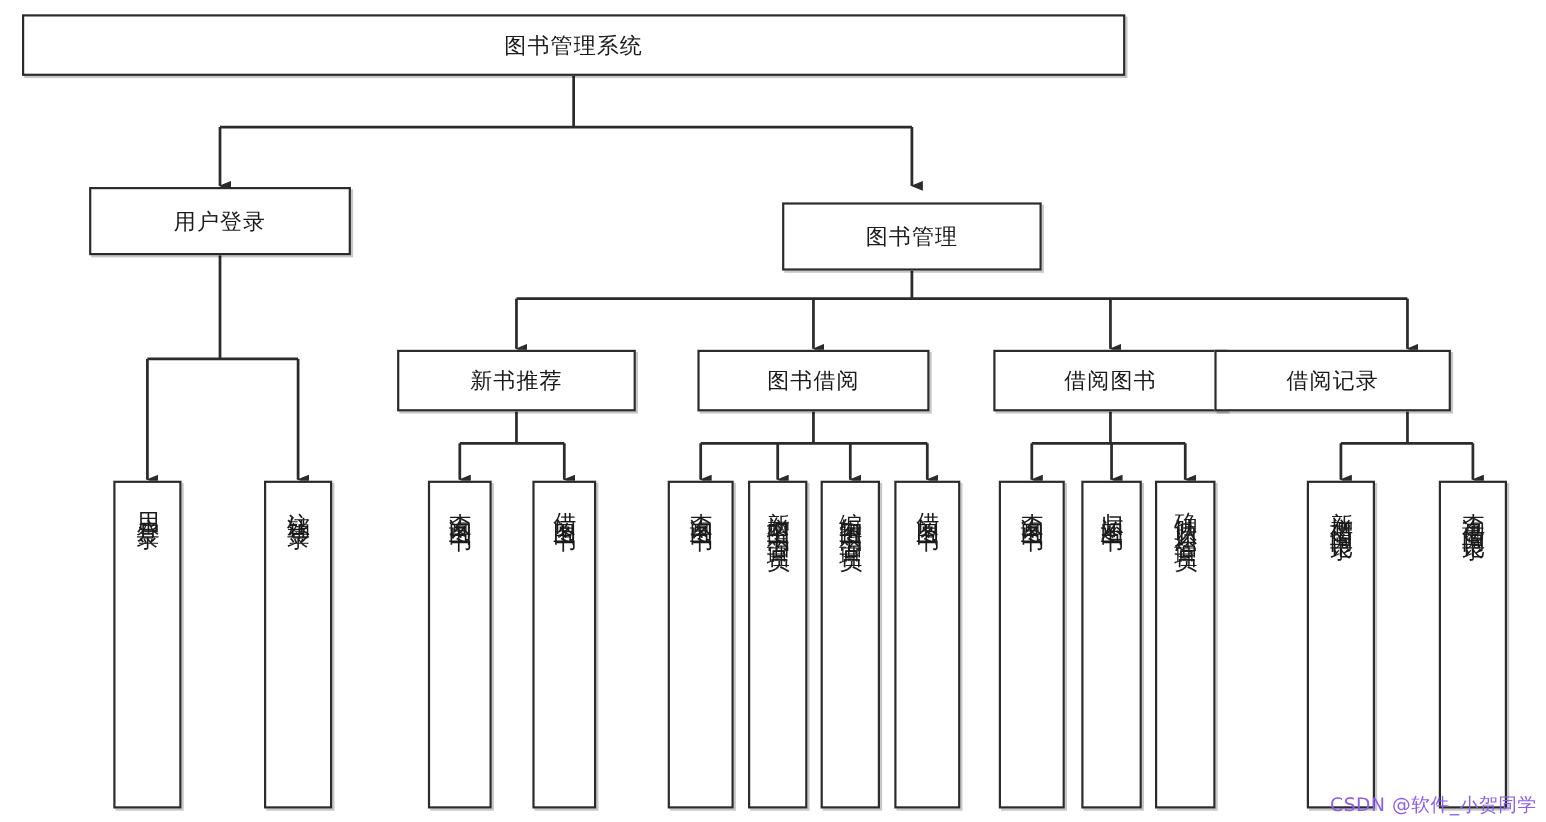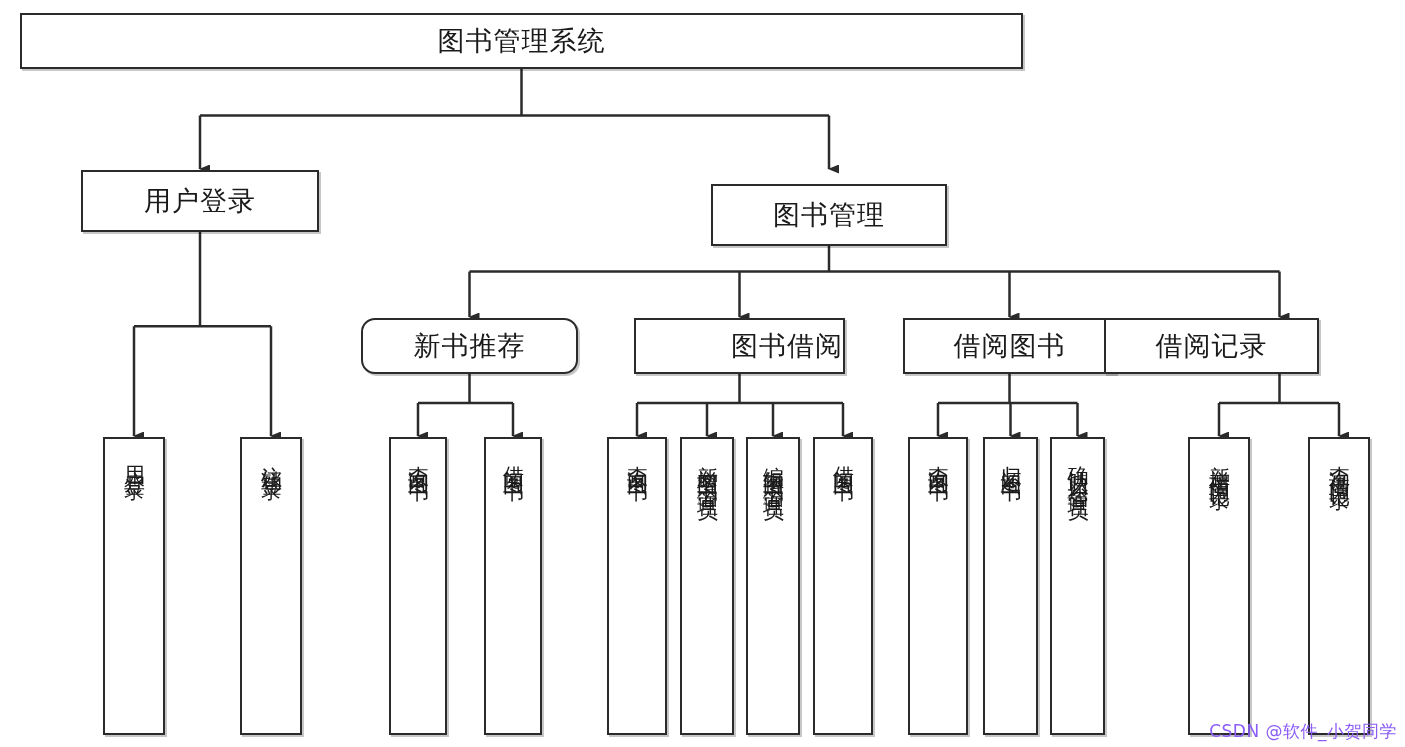--- a/index.html
+++ b/index.html
@@ -31,21 +31,21 @@
     box-sizing: border-box;
     border: 2px solid #2b2b2b;
     background: #ffffff;
     display: flex;
     align-items: center;
     justify-content: center;
     box-shadow: 2px 2px 0 rgba(0,0,0,0.22);
   }
   .node-label {
     color: #1a1a1a;
-    font-size: 27px;
+    font-size: 20px;
     line-height: 1.25;
     letter-spacing: 1px;
     white-space: nowrap;
     text-align: center;
   }
   .node.horizontal .node-label {
     writing-mode: horizontal-tb;
   }
   .node.vertical {
     align-items: flex-start;
@@ -123,24 +123,24 @@
     <span class="node-label">图书管理系统</span>
   </div>
 
   <div class="node horizontal" style="left: 81px; top: 170px; width: 238px; height: 62px;">
     <span class="node-label">用户登录</span>
   </div>
   <div class="node horizontal" style="left: 711px; top: 184px; width: 236px; height: 62px;">
     <span class="node-label">图书管理</span>
   </div>
 
-  <div class="node horizontal" style="left: 361px; top: 318px; width: 217px; height: 56px; border-radius: 14px;">
+  <div class="node horizontal" style="left: 361px; top: 318px; width: 217px; height: 56px;">
     <span class="node-label">新书推荐</span>
   </div>
-  <div class="node horizontal" style="left: 634px; top: 318px; width: 211px; height: 56px; justify-content: flex-end;">
+  <div class="node horizontal" style="left: 634px; top: 318px; width: 211px; height: 56px;">
     <span class="node-label">图书借阅</span>
   </div>
   <div class="node horizontal" style="left: 903px; top: 318px; width: 213px; height: 56px;">
     <span class="node-label">借阅图书</span>
   </div>
   <div class="node horizontal" style="left: 1104px; top: 318px; width: 215px; height: 56px;">
     <span class="node-label">借阅记录</span>
   </div>
 
   <div class="node vertical" style="left: 103px; top: 437px; width: 62px; height: 298px;">

